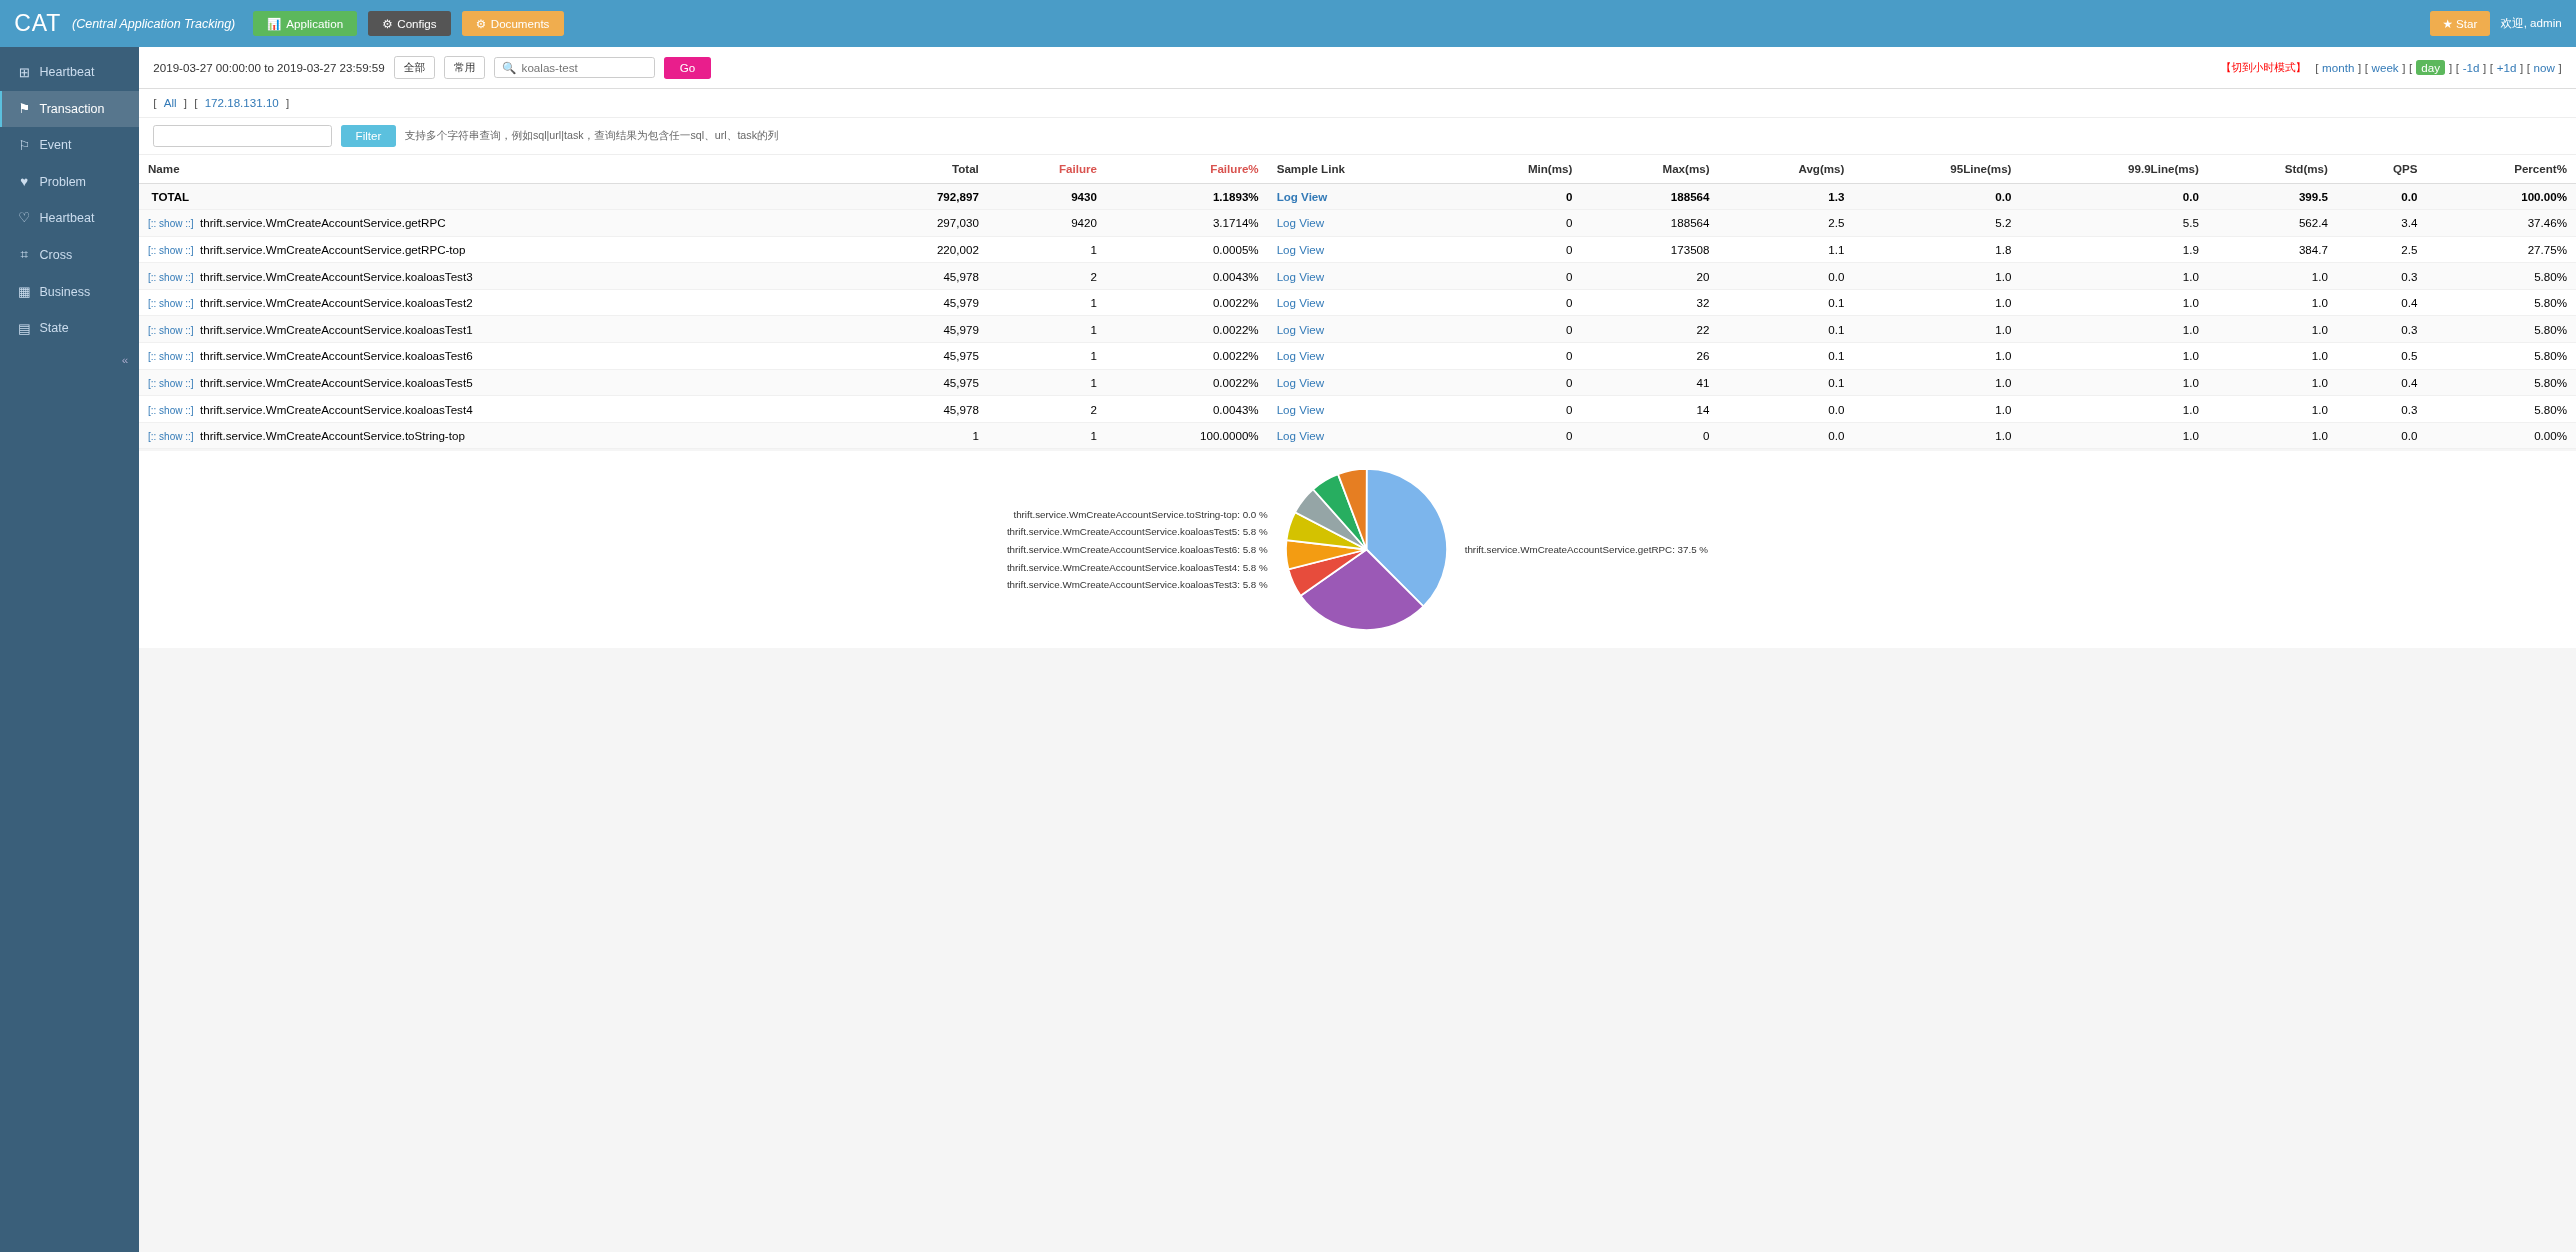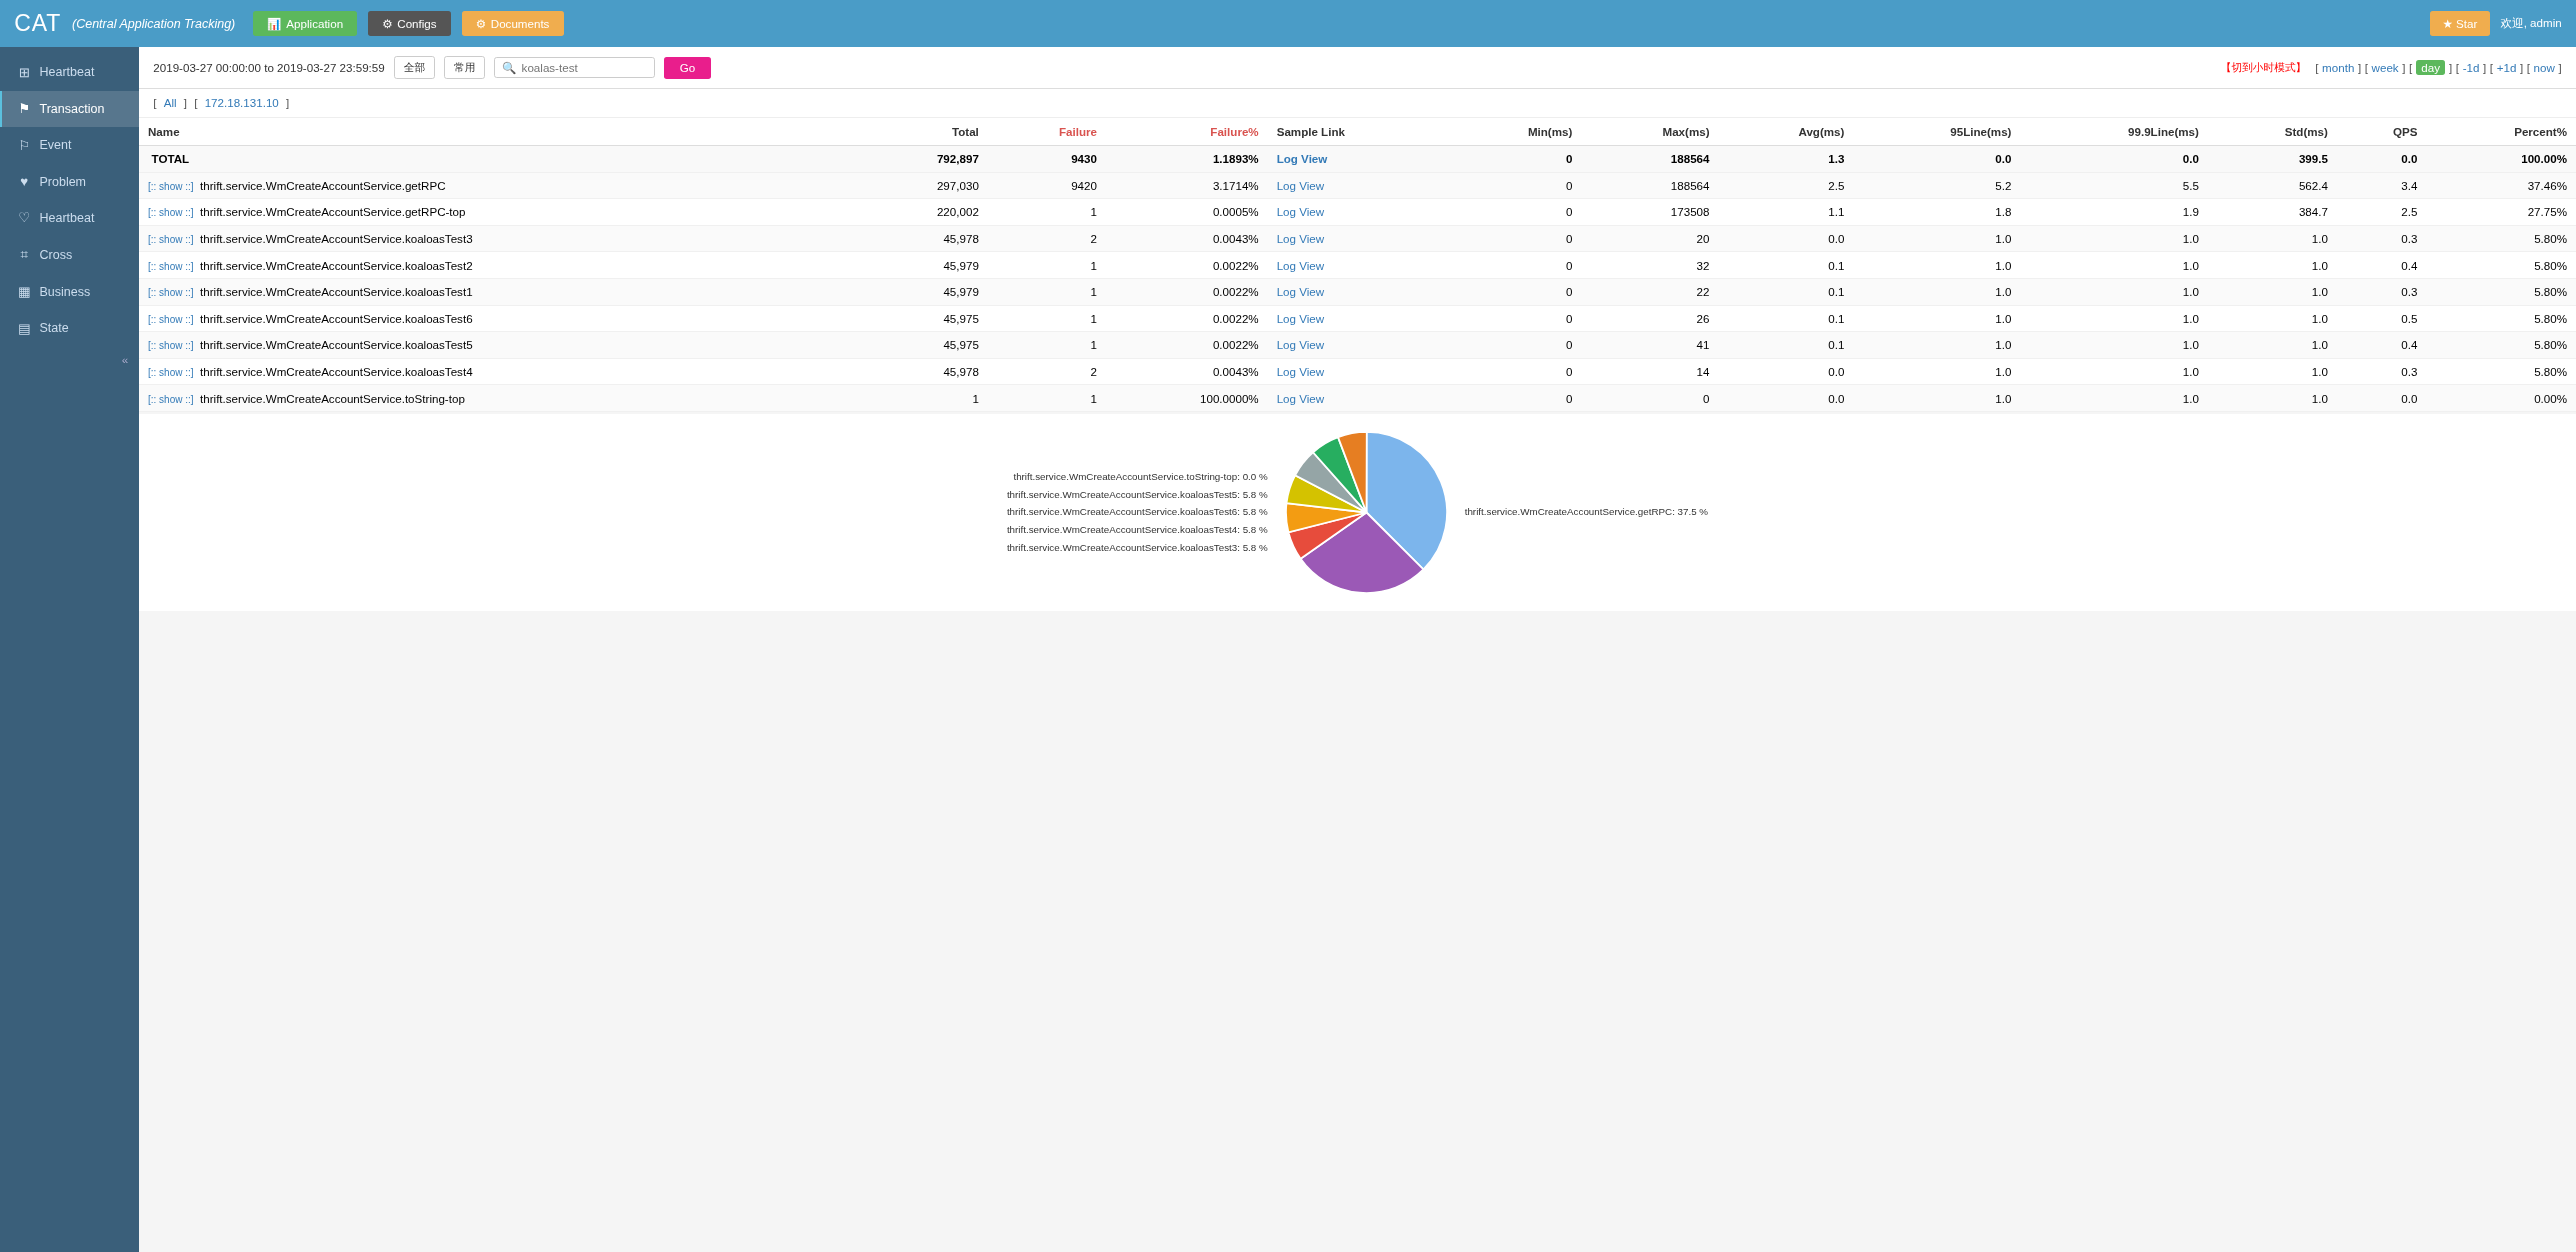--- a/index.html
+++ b/index.html
@@ -448,20 +448,25 @@
 
     <div class="filter-bar">
       <span class="tag-bracket">[</span>
       <span class="tag">All</span>
       <span class="tag-bracket">]</span>
       <span class="tag-bracket">[</span>
       <span class="tag">172.18.131.10</span>
       <span class="tag-bracket">]</span>
     </div>
 
+    <div class="filter-row">
+      <input type="text" class="filter-input" style="">
+      <button class="btn-filter">Filter</button>
+      <span class="filter-hint">支持多个字符串查询，例如sql|url|task，查询结果为包含任一sql、url、task的列</span>
+    </div>
 
     <div class="table-container">
       <table>
         <thead>
           <tr>
             <th>Name</th>
             <th class="numeric">Total</th>
             <th class="numeric failure">Failure</th>
             <th class="numeric failpct">Failure%</th>
             <th>Sample Link</th>

